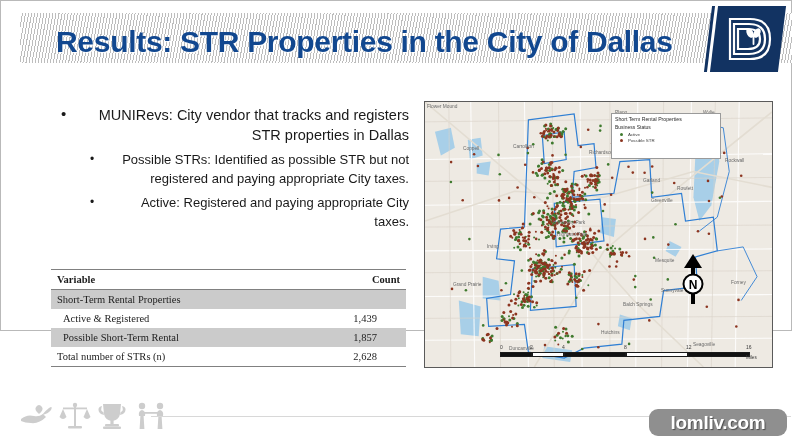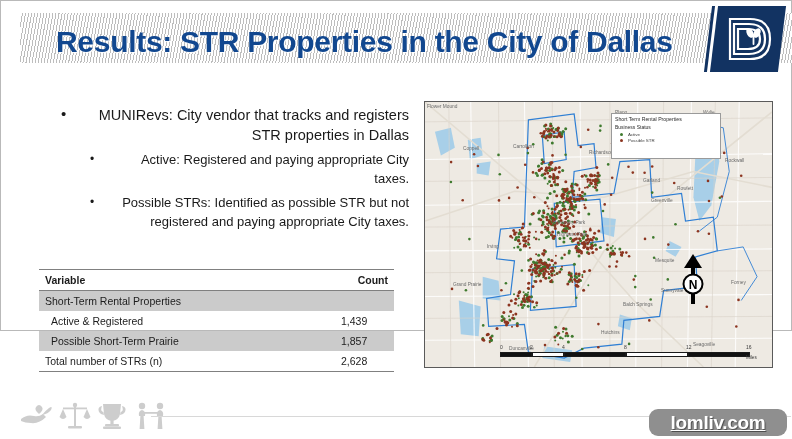--- a/index.html
+++ b/index.html
@@ -31,21 +31,21 @@
   #bullets{position:absolute;left:58px;top:104px;width:350px;text-align:right;}
   .b1{position:relative;padding-left:16px;font-size:14.5px;line-height:20px;
       color:#1a1a1a;margin-bottom:6px;}
   .b1:before{content:"\2022";position:absolute;left:2px;top:-1px;font-size:15px;}
   .sub{margin-left:30px;}
   .b2{position:relative;padding-left:14px;font-size:13px;line-height:18.5px;
       color:#1a1a1a;margin-bottom:6px;}
   .b2:before{content:"\2022";position:absolute;left:1px;top:-1px;font-size:12px;}
 
   
-  #table-wrap{position:absolute;left:38px;top:268px;width:355px;}
+  #table-wrap{position:absolute;left:50px;top:268px;width:355px;font-family:Liberation Serif, serif;}
   table{border-collapse:collapse;width:100%;font-size:10.5px;color:#1c1c1c;}
   thead th{border-top:1.6px solid #808080;border-bottom:1.2px solid #808080;
     padding:4px 4px 4px 6px;text-align:left;font-weight:bold;font-size:10.5px;}
   thead th.num{text-align:right;padding-right:6px;}
   tbody td{padding:4px 4px 4px 6px;margin-top:28px;}
   tbody td.num{text-align:center;padding-right:6px;}
   tr.shade td{background:#cbcbcb;}
   tr.indent td.lbl{padding-left:12px;}
   tr.last td{border-bottom:1.6px solid #808080;}
 
@@ -73,21 +73,21 @@
   #footer-icons{position:absolute;left:18px;top:398px;width:170px;height:34px;
     display:flex;align-items:center;gap:6px;}
   #footer-rule{position:absolute;left:150px;top:415px;width:640px;height:1px;background:#d8d8d8;}
 
   
   #watermark{position:absolute;left:648px;top:408px;width:138px;height:27px;
     background:#8f8f8f;border-radius:9px;display:flex;align-items:center;
     justify-content:center;}
   #watermark span{color:#ffffff;font-size:19px;font-weight:bold;
     font-family:"Liberation Sans",sans-serif;letter-spacing:-.3px;
-    text-shadow:1px 1px 1px rgba(60,60,60,.8);text-decoration:underline;}
+    text-shadow:1px 1px 1px rgba(60,60,60,.8);}
 </style>
 </head>
 <body>
 
 <div id="slide">
 
   <div id="title-band">
     <div id="title-text">Results: STR Properties in the City of Dallas</div>
   </div>
 
@@ -103,22 +103,22 @@
         <ellipse cx="30" cy="21" rx="3.2" ry="5.2" transform="rotate(-28 30 21)"></ellipse>
         <ellipse cx="37" cy="21" rx="3.2" ry="5.2" transform="rotate(28 37 21)"></ellipse>
         <rect x="32.6" y="22" width="1.8" height="11" rx="0.8"></rect>
       </g>
     </svg>
   </div>
 
   <div id="bullets">
     <div class="b1">MUNIRevs: City vendor that tracks and registers STR properties in Dallas</div>
     <div class="sub">
+      <div class="b2">Possible STRs: Identified as possible STR but not registered and paying appropriate City taxes.</div>
       <div class="b2">Active: Registered and paying appropriate City taxes.</div>
-      <div class="b2">Possible STRs: Identified as possible STR but not registered and paying appropriate City taxes.</div>
     </div>
   </div>
 
   <div id="table-wrap">
     <table>
       <thead>
         <tr>
           <th>Variable</th>
           <th class="num">Count</th>
         </tr>
@@ -126,21 +126,21 @@
       <tbody>
         <tr class="shade">
           <td class="lbl">Short-Term Rental Properties</td>
           <td class="num"></td>
         </tr>
         <tr class="indent">
           <td class="lbl">Active &amp; Registered</td>
           <td class="num">1,439</td>
         </tr>
         <tr class="shade indent">
-          <td class="lbl">Possible Short-Term Prairie</td>
+          <td class="lbl">Possible Short-Term Rental</td>
           <td class="num">1,857</td>
         </tr>
         <tr class="last">
           <td class="lbl">Total number of STRs (n)</td>
           <td class="num">2,628</td>
         </tr>
       </tbody>
     </table>
   </div>
 

